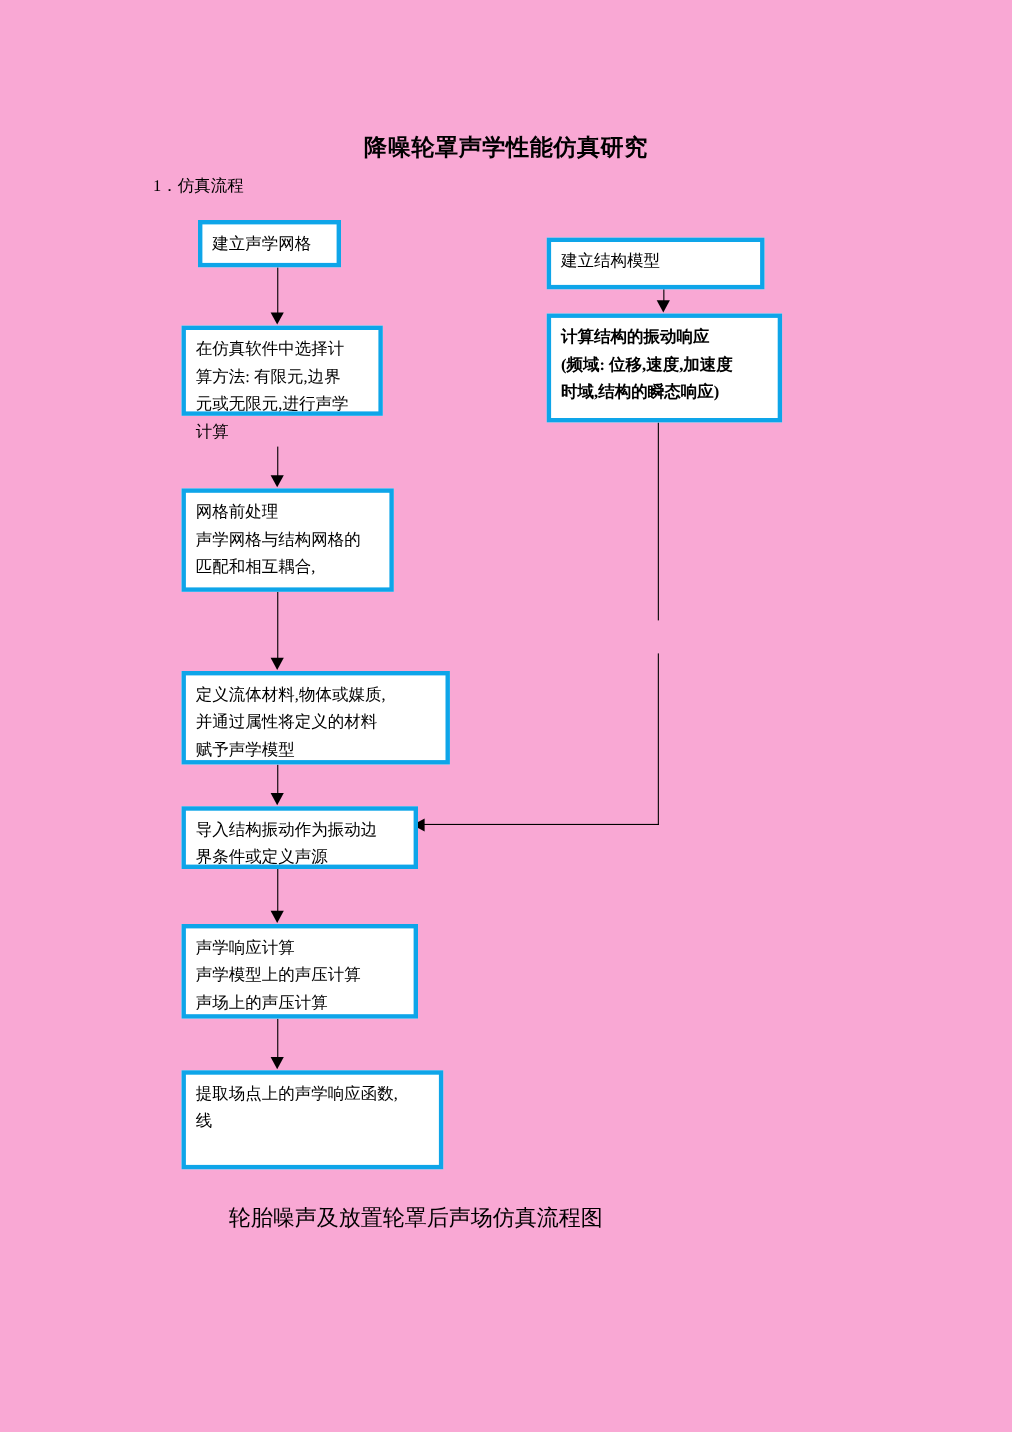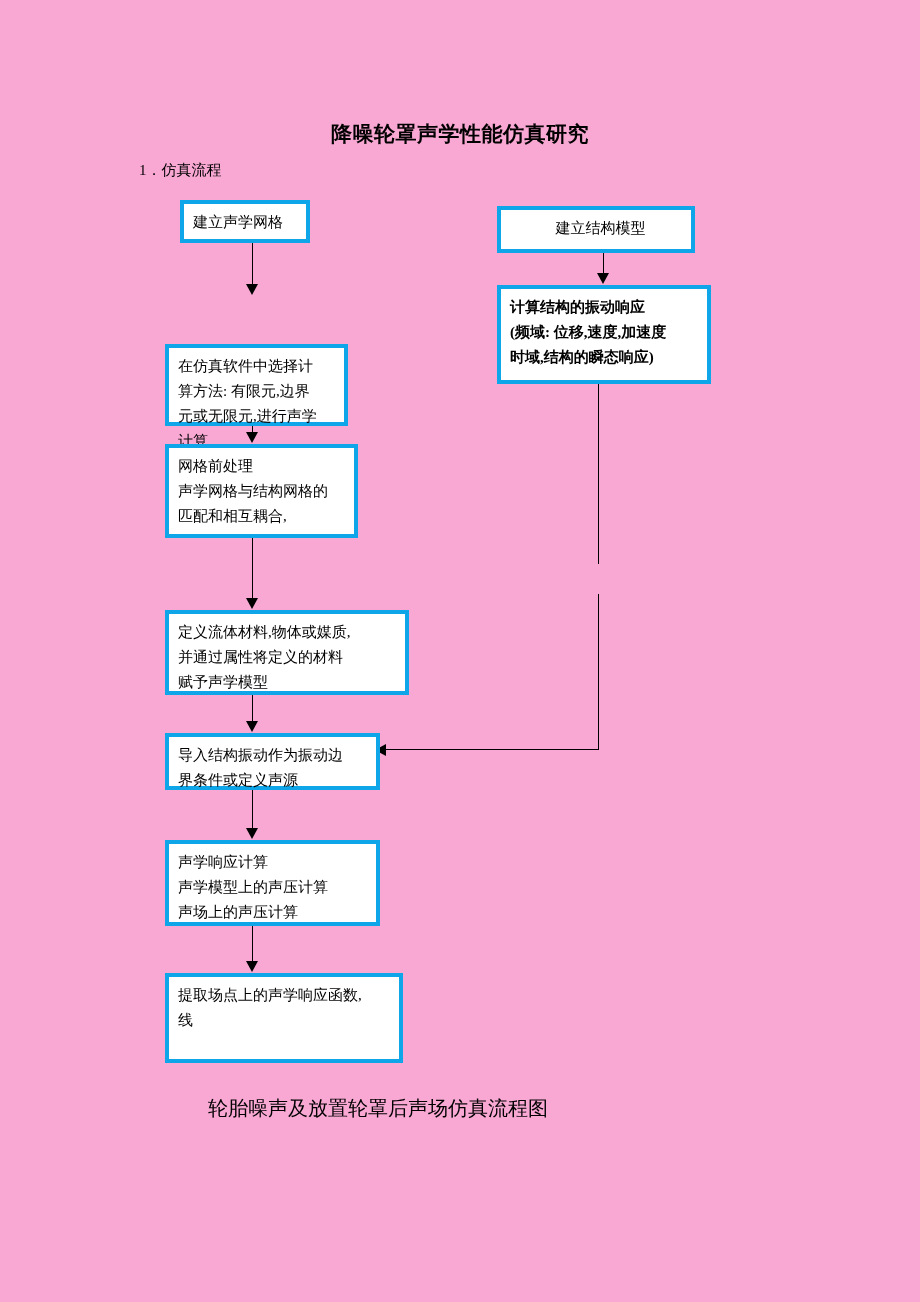--- a/index.html
+++ b/index.html
@@ -54,22 +54,22 @@
     padding: 6px 0 6px 9px;
     z-index: 3;
   }
   .fc-box .ln {
     display: block;
     white-space: nowrap;
   }
 
   
   #box-acoustic-mesh      { left: 180px; top: 200px;  width: 130px; height: 43px; }
-  #box-structure-model    { left: 497px; top: 206px;  width: 198px; height: 47px; text-align: center; }
-  #box-solver-method      { left: 165px; top: 296px;  width: 183px; height: 82px; margin-top: 48px; }
+  #box-structure-model    { left: 497px; top: 216px;  width: 198px; height: 47px; }
+  #box-solver-method      { left: 165px; top: 296px;  width: 183px; height: 82px; }
   #box-vibration-response { left: 497px; top: 285px;  width: 214px; height: 99px; font-weight: bold; }
   #box-mesh-pre           { left: 165px; top: 444px;  width: 193px; height: 94px; }
   #box-material-def       { left: 165px; top: 610px;  width: 244px; height: 85px; }
   #box-import-vibration   { left: 165px; top: 733px;  width: 215px; height: 57px; }
   #box-acoustic-response  { left: 165px; top: 840px;  width: 215px; height: 86px; }
   #box-extract-results    { left: 165px; top: 973px;  width: 238px; height: 90px; }
 
   
   .conn-v {
     position: absolute;

